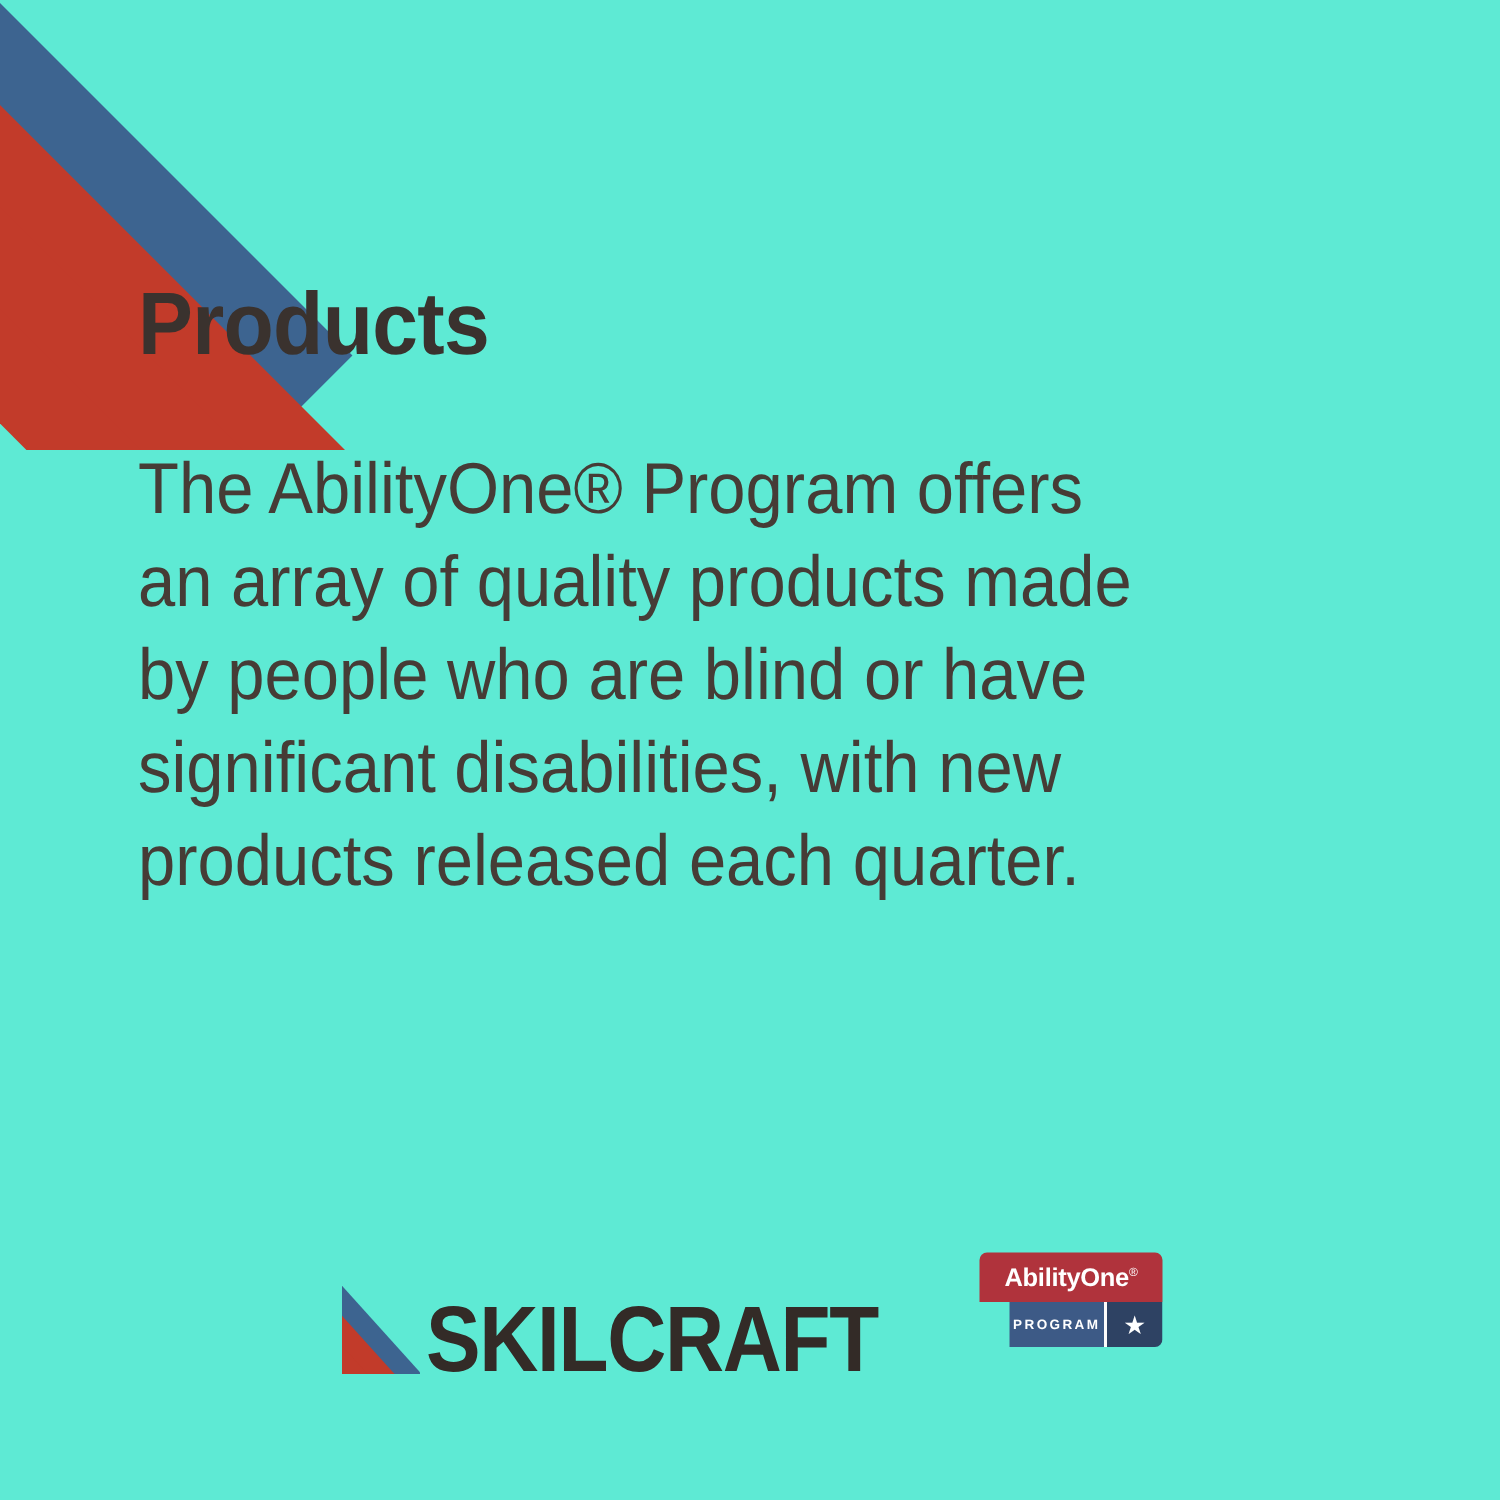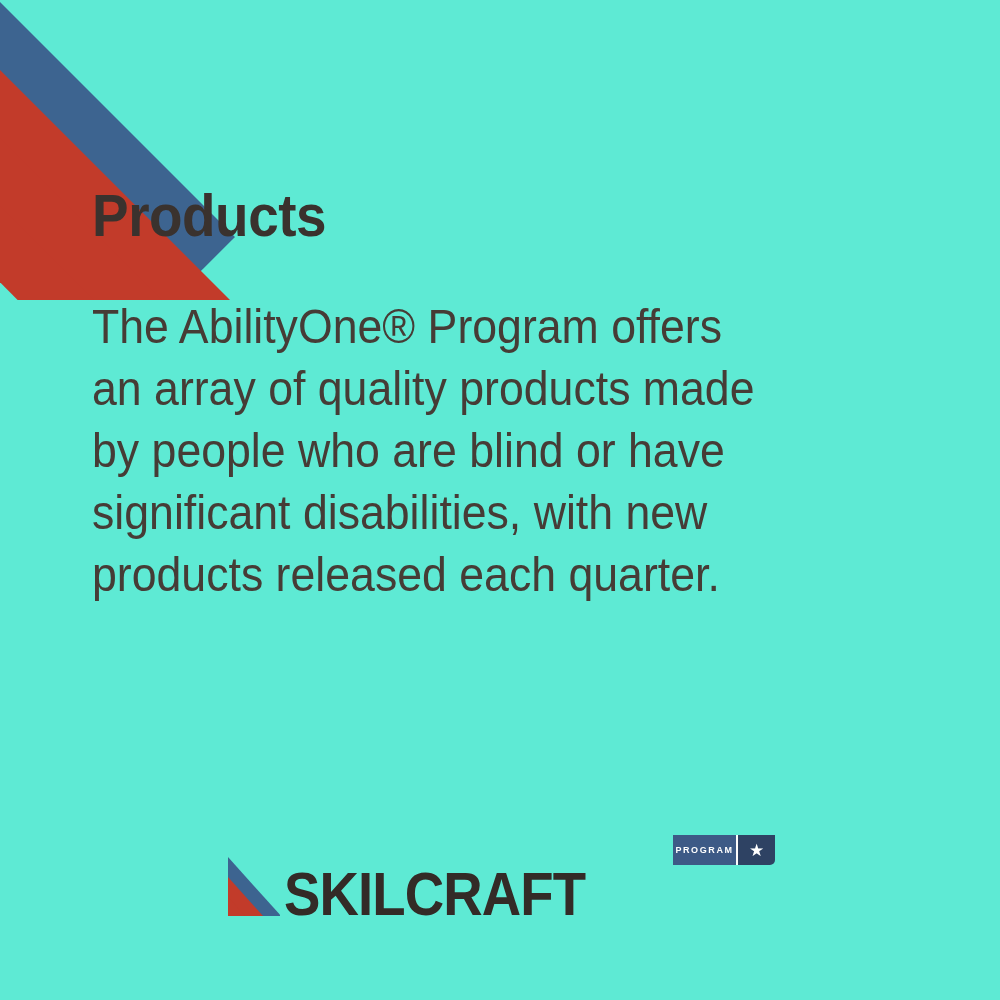--- a/index.html
+++ b/index.html
@@ -210,20 +210,23 @@
       <div class="sk-mark">
         <div class="skstripe sk-blue"></div>
         <div class="skstripe sk-r1"></div>
         <div class="skstripe sk-r2"></div>
         <div class="skstripe sk-r3"></div>
       </div>
       <div class="sk-word">SKILCRAFT</div>
     </div>
 
     <div class="abilityone">
+      <div class="ao-top">
+        <span class="ao-top-text"><span>AbilityOne</span><sup>®</sup></span>
+      </div>
       <div class="ao-bot">
         <div class="ao-prog">
           <span class="ao-prog-text">PROGRAM</span>
         </div>
         <div class="ao-star">★</div>
       </div>
     </div>
 
   </div>
 

